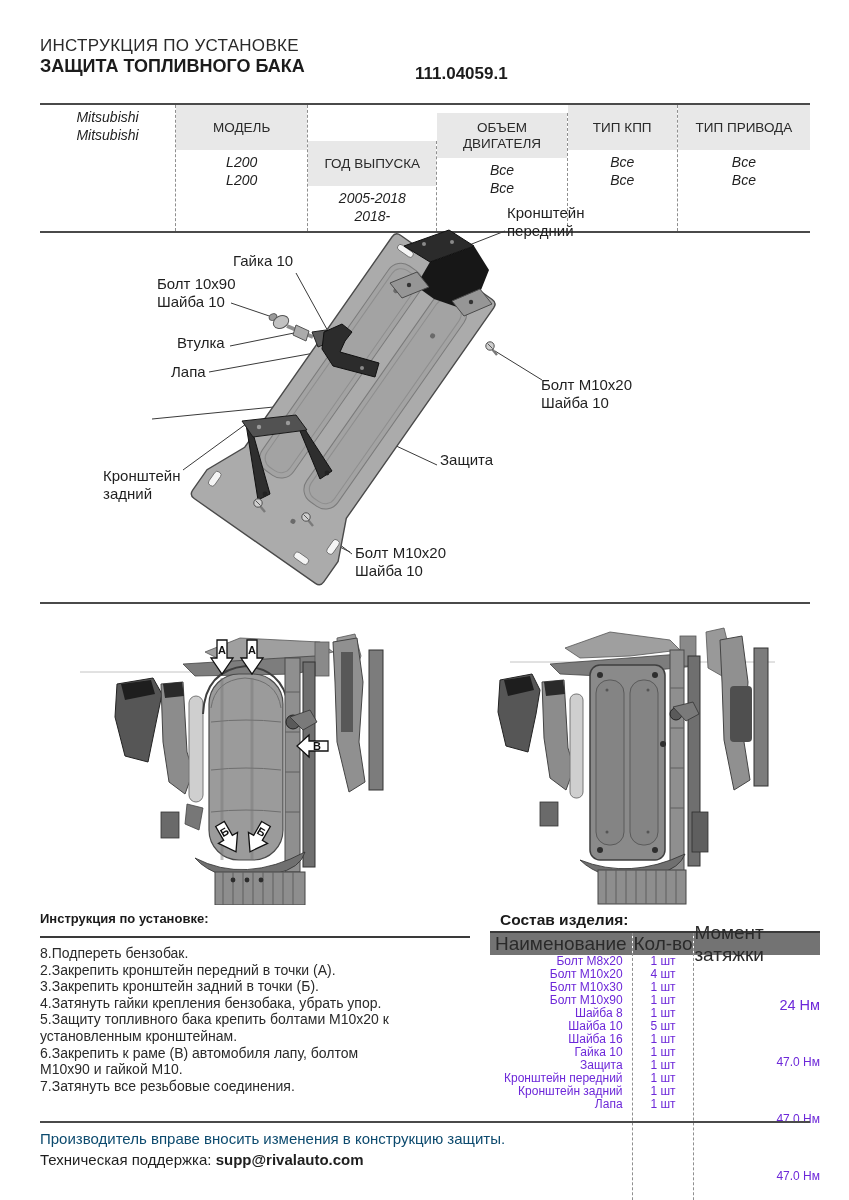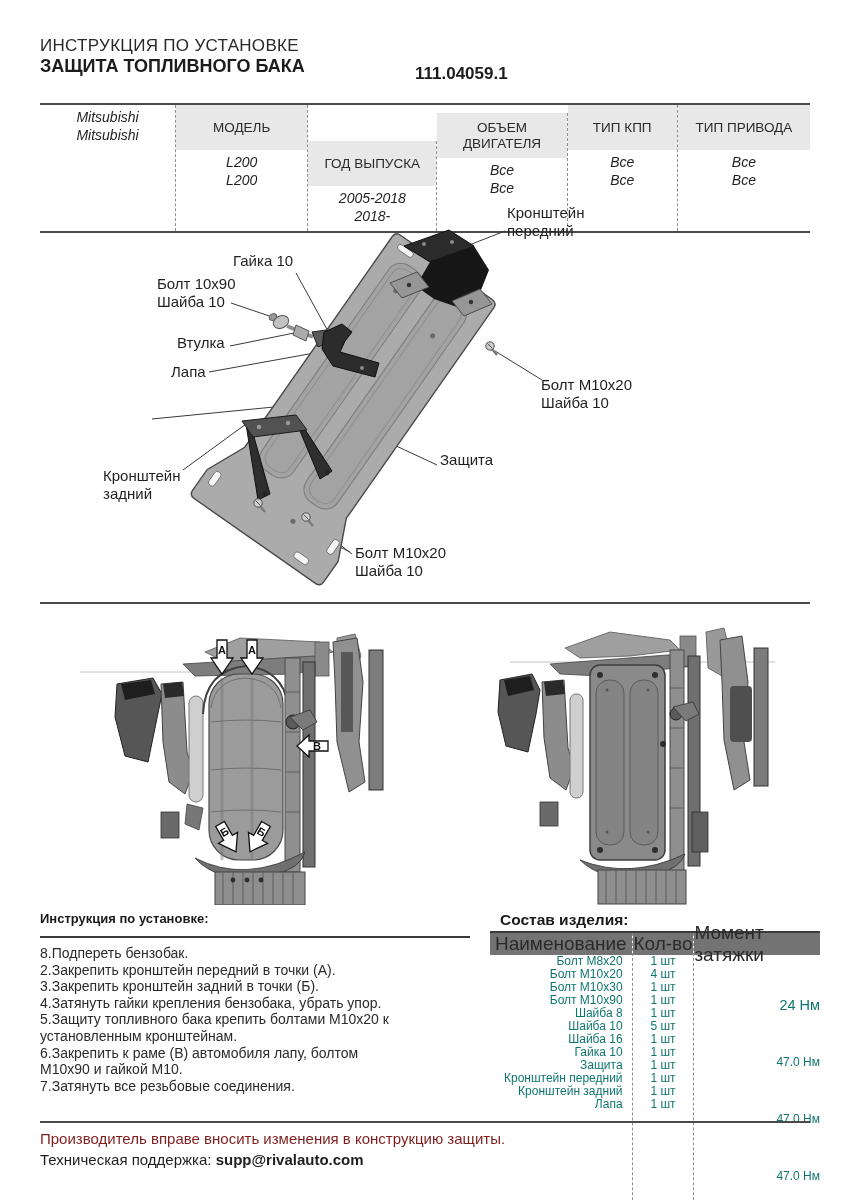--- a/index.html
+++ b/index.html
@@ -40,30 +40,30 @@
 
   
   .parts-heading{left:500px;top:911px;font-size:15.5px;font-weight:bold;color:#1a1a1a;}
   .parts{left:490px;top:931px;width:330px;display:flex;
     border-top:2px solid #3a3a3a;border-bottom:3px solid #000;}
   .pcol{display:flex;flex-direction:column;border-right:1px dashed #8f8f8f;}
   .pcol:last-child{border-right:none;}
   .pcol:nth-child(1){width:142px;} .pcol:nth-child(2){width:61px;} .pcol:nth-child(3){width:126px;}
   .phead{height:22px;background:#737373;display:flex;align-items:center;justify-content:center;
     font-size:19px;color:#2a2a2a;}
-  .pcell{height:13px;font-size:12px;line-height:13px;color:#0f766e;}
+  .pcell{height:13px;font-size:12px;line-height:13px;color:#6d28d9;}
   .pcol:nth-child(1) .pcell{text-align:right;padding-right:9px;}
   .pcol:nth-child(2) .pcell{text-align:center;}
   .pcol:nth-child(3) .pcell{text-align:right;padding-left:12px;margin-top:44px;}
   .pcell.big{font-size:14.5px;}
   .pcol .pcell:first-of-type{margin-top:3px;}
 
   
   .footer-divider{left:40px;top:1121px;width:770px;height:2px;background:#4a4a4a;}
-  .footer1{left:40px;top:1130px;font-size:15px;color:#7f1d1d;}
+  .footer1{left:40px;top:1130px;font-size:15px;color:#0c4a6e;}
   .footer2{left:40px;top:1151px;font-size:15px;color:#1f1f1f;}
   .footer2 b{font-weight:bold;}
 
   svg{display:block;}
   svg text{font-family:"Liberation Sans",sans-serif;}
 </style>
 </head>
 <body>
 
 <div class="abs doc-type">ИНСТРУКЦИЯ ПО УСТАНОВКЕ</div>

